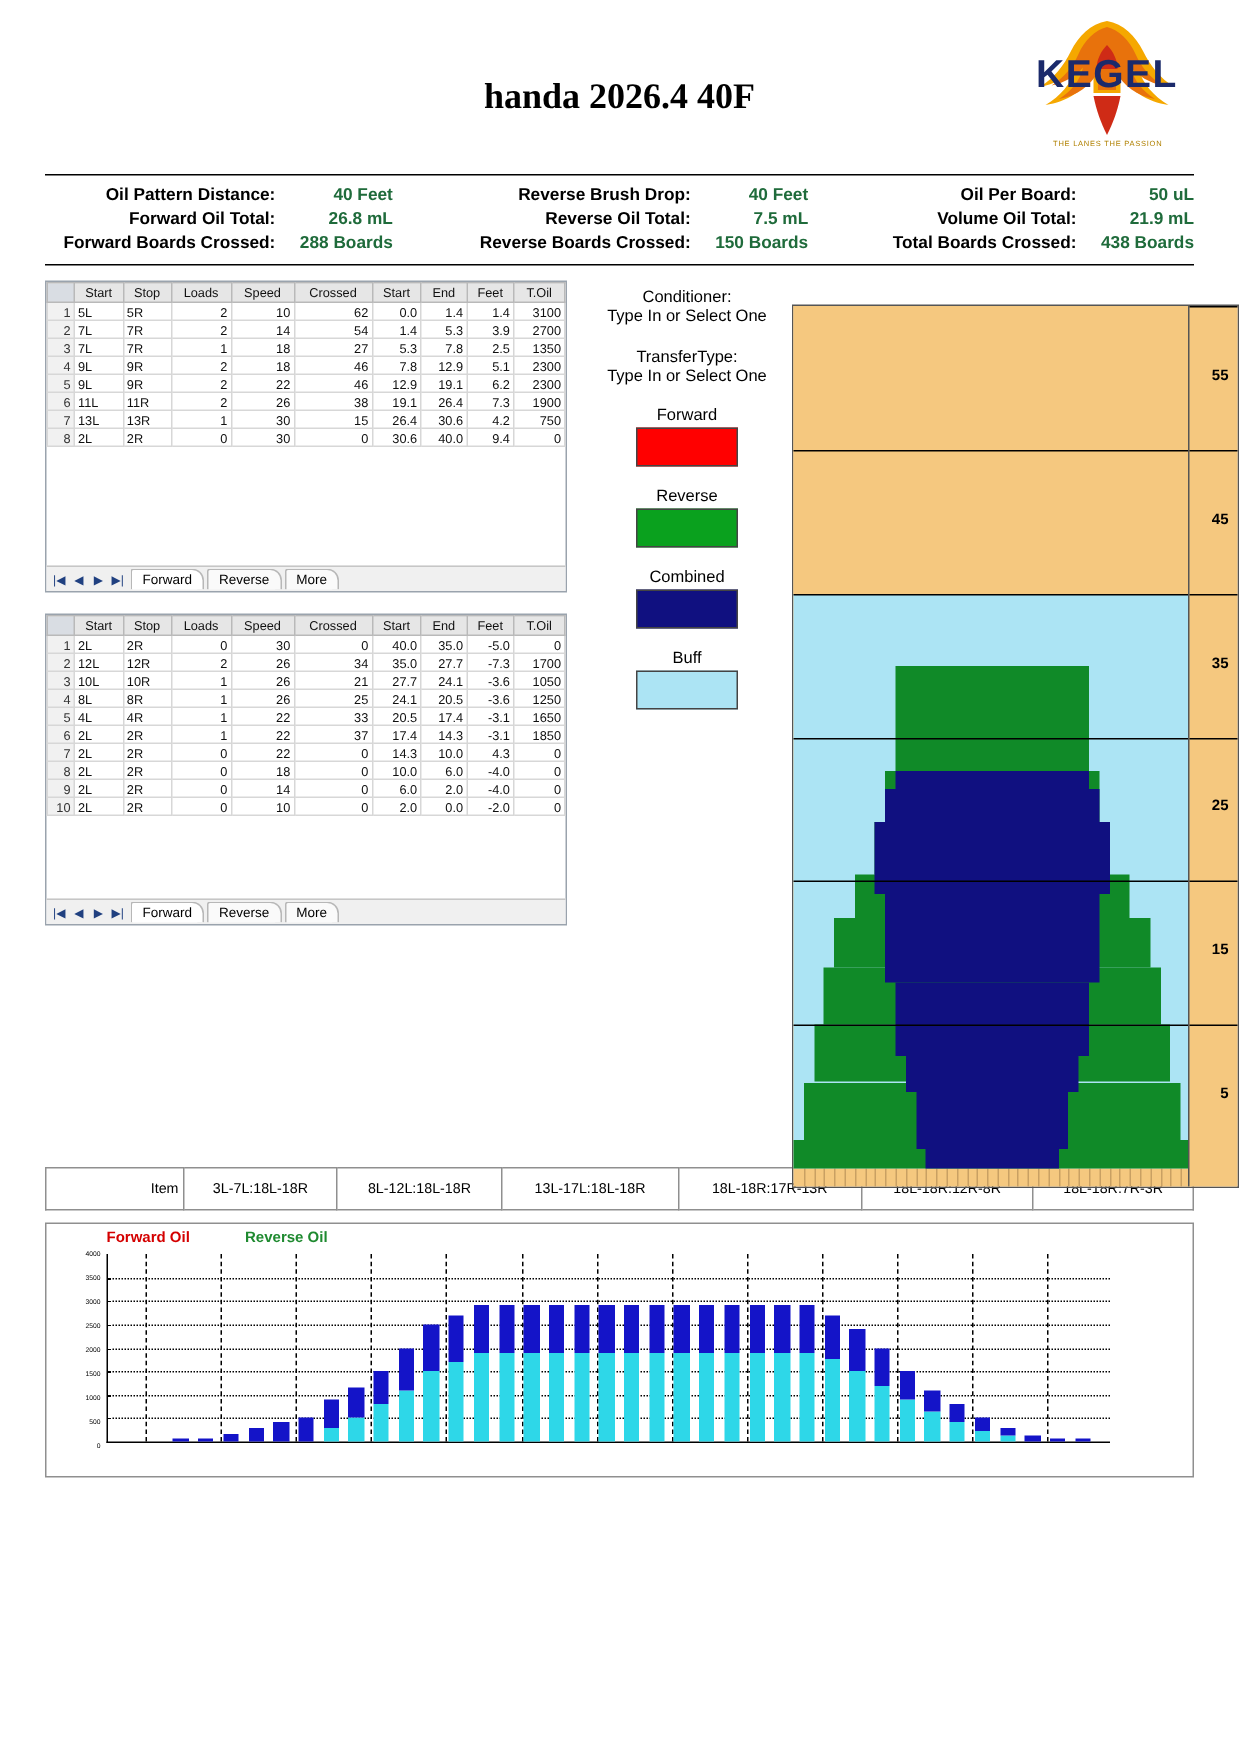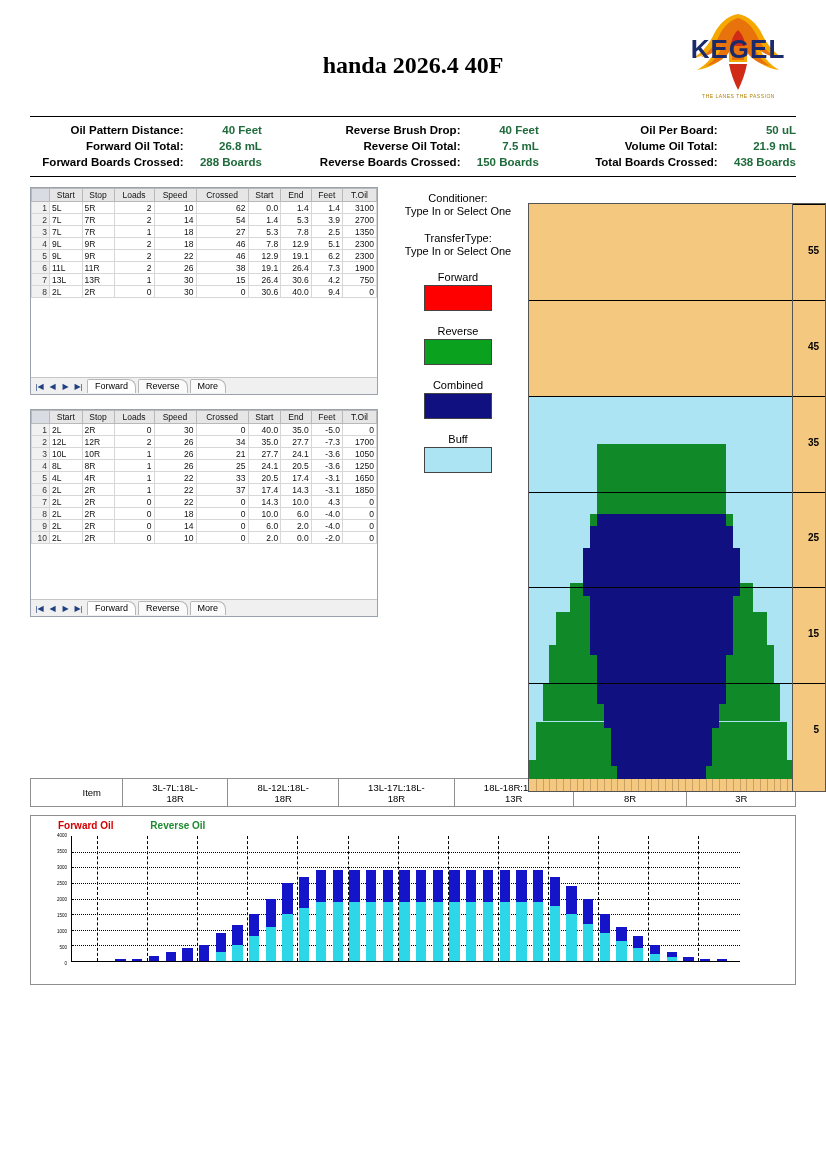--- a/index.html
+++ b/index.html
@@ -97,27 +97,27 @@
   .pattern .board-area { position:absolute; left:0; top:0; bottom:0; width:265px; background:#f5c87f; }
   .pattern .ruler { position:absolute; right:0; top:0; bottom:0; width:33px; background:#f5c87f; border-left:1px solid #555;}
   .pattern .tickrow { position:absolute; left:0; right:0; height:1px; background:#000; }
   .pattern .ticklabel { position:absolute; right:6px; font-size:10px; font-weight:bold; }
   .vline { position:absolute; top:0; bottom:0; width:1px; background:#c9a063; }
   .cell { position:absolute; }
 
   
   .zones { margin-top:6px; }
   .zones table { width:100%; border-collapse:collapse; font-size:9.5px; }
-  .zones th, .zones td { border:1px solid #8f8f8f; padding:2px 21px; text-align:center;margin-top:47px; }
+  .zones th, .zones td { border:1px solid #8f8f8f; padding:2px 3px; text-align:center;margin-top:47px; }
   .zones td.lbl { text-align:right; font-weight:normal; width:92px;}
   .zones .r1 td { height:28px; vertical-align:middle; }
 
   
   .chart-box { margin-top:8px; border:1px solid #8f8f8f; height:170px; position:relative; background:#fff; }
-  .chart-legend { position:absolute; left:27px; top:4px; font-size:10px; font-weight:bold;}
+  .chart-legend { position:absolute; left:40px; top:4px; font-size:10px; font-weight:bold;}
   .chart-legend .f { color:#d40000; }
   .chart-legend .r { color:#1f8a30; margin-left:34px;}
   .plot { position:absolute; left:40px; right:55px; top:20px; bottom:22px; border-left:1px solid #000; border-bottom:1px solid #000;}
   .ylab { position:absolute; left:2px; font-size:4.5px; text-align:right; width:34px; color:#000;}
   .gridv { position:absolute; top:0; bottom:0; border-left:1px dashed #000; }
   .gridh { position:absolute; left:0; right:0; border-top:1px dotted #000; }
   .bar { position:absolute; bottom:0; width:8px; }
   .bar .rev { position:absolute; bottom:0; left:0; right:0; background:#2ed7e8; }
   .bar .fwd { position:absolute; left:0; right:0; background:#1414c8; }
 </style>

